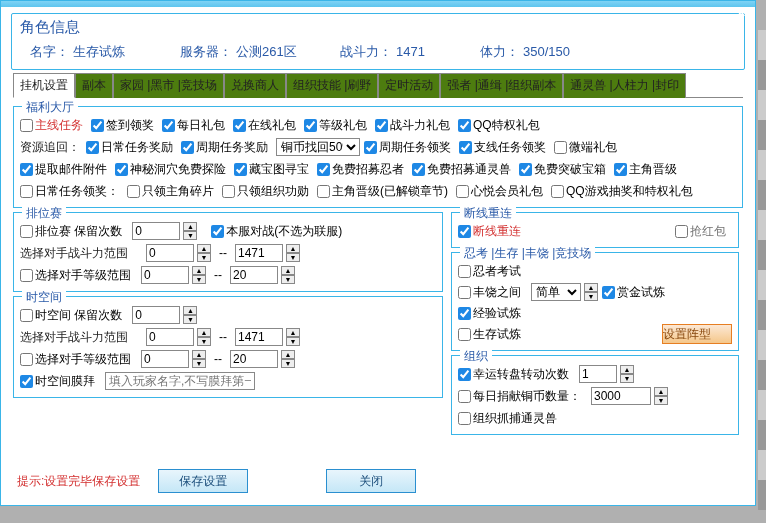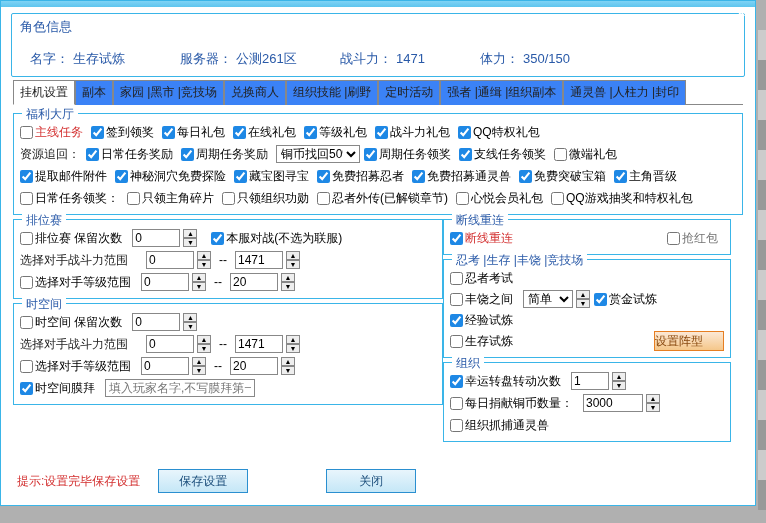--- a/index.html
+++ b/index.html
@@ -1,27 +1,27 @@
 <!DOCTYPE html>
 <html><head>
 <meta charset="utf-8">
 <style>
 *{box-sizing:border-box;margin:0;padding:0;font-family:"Microsoft YaHei",SimSun,Arial,sans-serif;font-size:12px}
 body{background:#b0b0b0;width:766px;height:523px;overflow:hidden}
 .window{width:756px;height:506px;background:#fff;border:1px solid #3ab5e8;position:relative}
 .titlebar{height:6px;background:linear-gradient(#7fd3f5,#5ec5ee)}
 .close-btn{position:absolute;top:2px;right:10px;color:#fff;font-weight:bold;font-size:14px;cursor:pointer}
 .char-info{border:1px solid #3ab5e8;margin:6px 10px 2px;padding:4px 8px;border-radius:2px}
-.char-title{color:#2a5aa8;font-size:13px;margin-bottom:12px}
+.char-title{color:#2a5aa8;font-size:15px;margin-bottom:4px}
 .char-row{display:flex;gap:0;padding:2px 10px 4px}
 .char-row span{color:#2a5aa8;font-size:13px}
 .char-row .lbl{margin-right:4px}
 .ci-name{width:150px}.ci-srv{width:160px}.ci-lv{width:130px}.ci-pw{width:140px}
 .tabs{display:flex;margin:0 12px;border-bottom:1px solid #888}
-.tab{padding:3px 6px;border:1px solid #888;border-bottom:none;background:#3b82f6;margin-right:0;color:#222;cursor:pointer;position:relative;top:1px}
+.tab{padding:3px 6px;border:1px solid #888;border-bottom:none;background:#4d7c0f;margin-right:0;color:#222;cursor:pointer;position:relative;top:1px}
 .tab.active{background:#fff;border-bottom:1px solid #fff}
 .body{display:flex;margin:4px 12px 0;gap:8px}
 .col-l{width:424px}
 .grp{border:1px solid #3ab5e8;padding:6px 6px 4px;margin-bottom:4px;position:relative}
 .grp-title{position:absolute;top:-8px;left:8px;background:#fff;padding:0 4px;color:#2a5aa8;font-size:12px}
 .row{display:flex;align-items:center;flex-wrap:wrap;gap:4px;margin:2px 0;min-height:20px}
 .cb{display:inline-flex;align-items:center;gap:2px;margin-right:6px}
 .cb input{accent-color:#1e88e5;width:13px;height:13px}
 .red{color:#d32f2f}.pink{color:#737373}
 .num-input{width:48px;height:18px;border:1px solid #888;padding:0 2px;text-align:left}
@@ -168,34 +168,34 @@
         <label class="cb">
             <input type="checkbox" style="">
             <span>只领主角碎片</span>
           </label>
         <label class="cb">
             <input type="checkbox" style="">
             <span>只领组织功勋</span>
           </label>
         <label class="cb">
             <input type="checkbox" style="">
-            <span>忍者外传(已解锁章节)</span>
+            <span>主角晋级(已解锁章节)</span>
           </label>
         <label class="cb">
             <input type="checkbox" style="">
             <span>心悦会员礼包</span>
           </label>
         <label class="cb">
             <input type="checkbox" style="">
             <span>QQ游戏抽奖和特权礼包</span>
           </label>
       </div>
     </div>
 
-    <div style="display:flex;gap:0">
+    <div style="display:flex;gap:8px">
       <div style="width:430px">
         <div class="grp">
           <span class="grp-title">排位赛</span>
           <div class="row">
             <label class="cb">
                 <input type="checkbox" style="">
                 <span>排位赛  保留次数</span>
               </label>
             <input class="num-input" value="0" style="">
               <div class="spinner">

